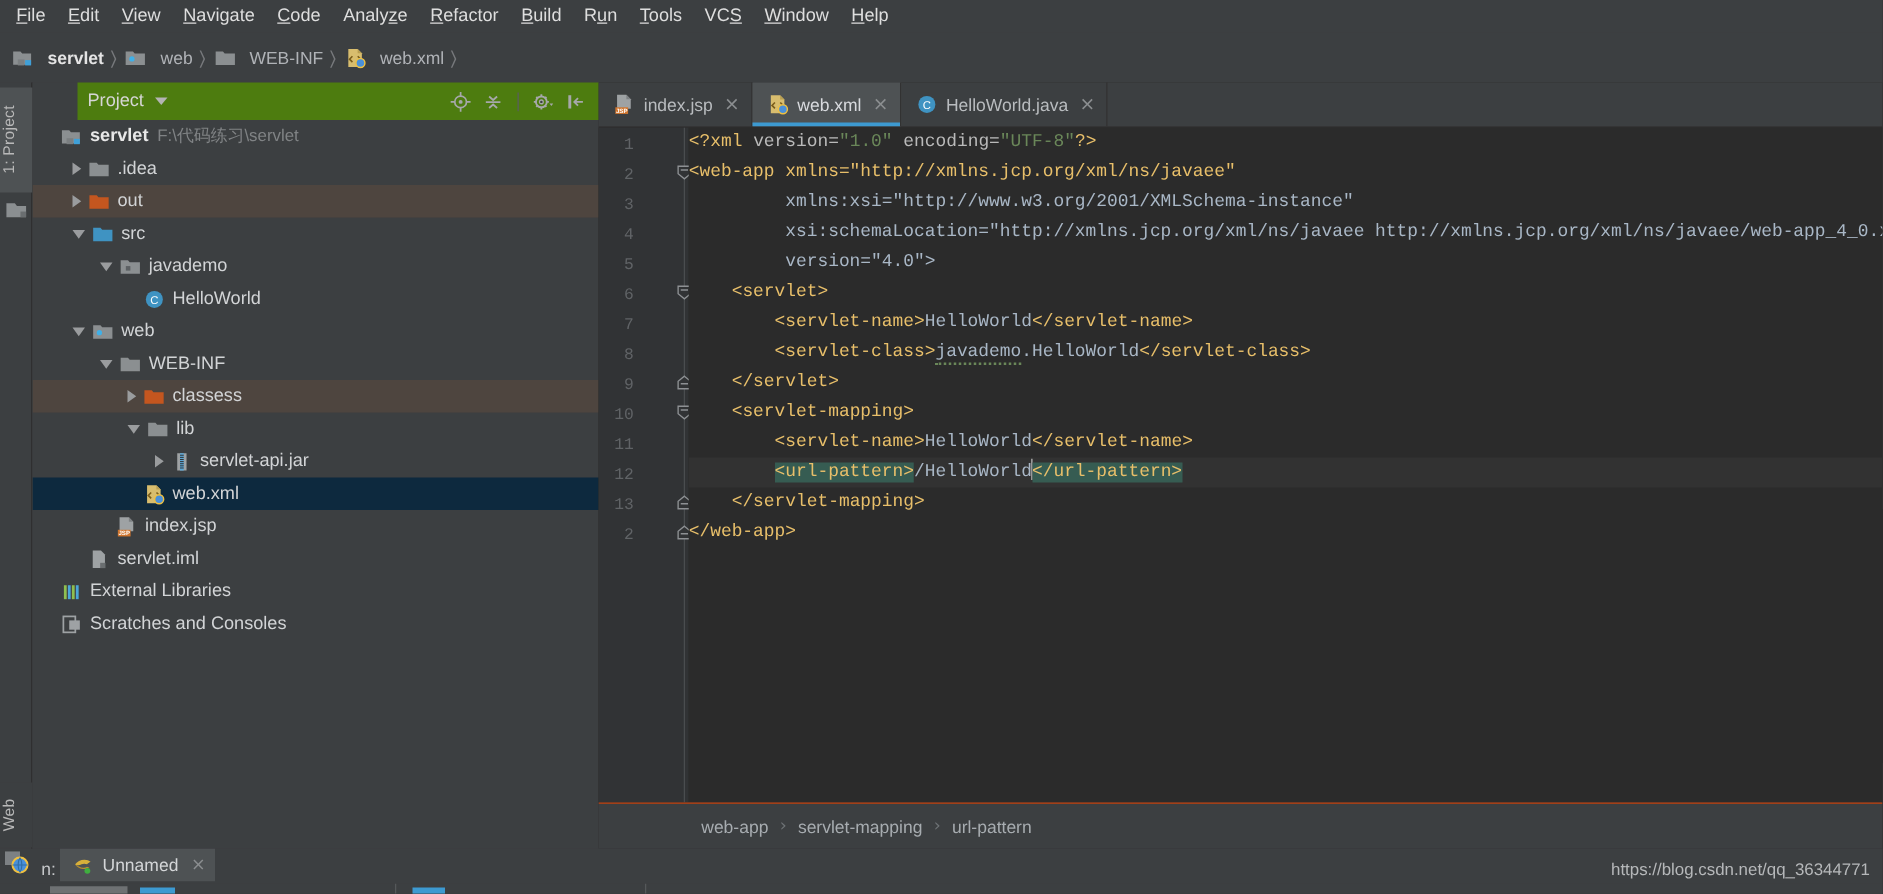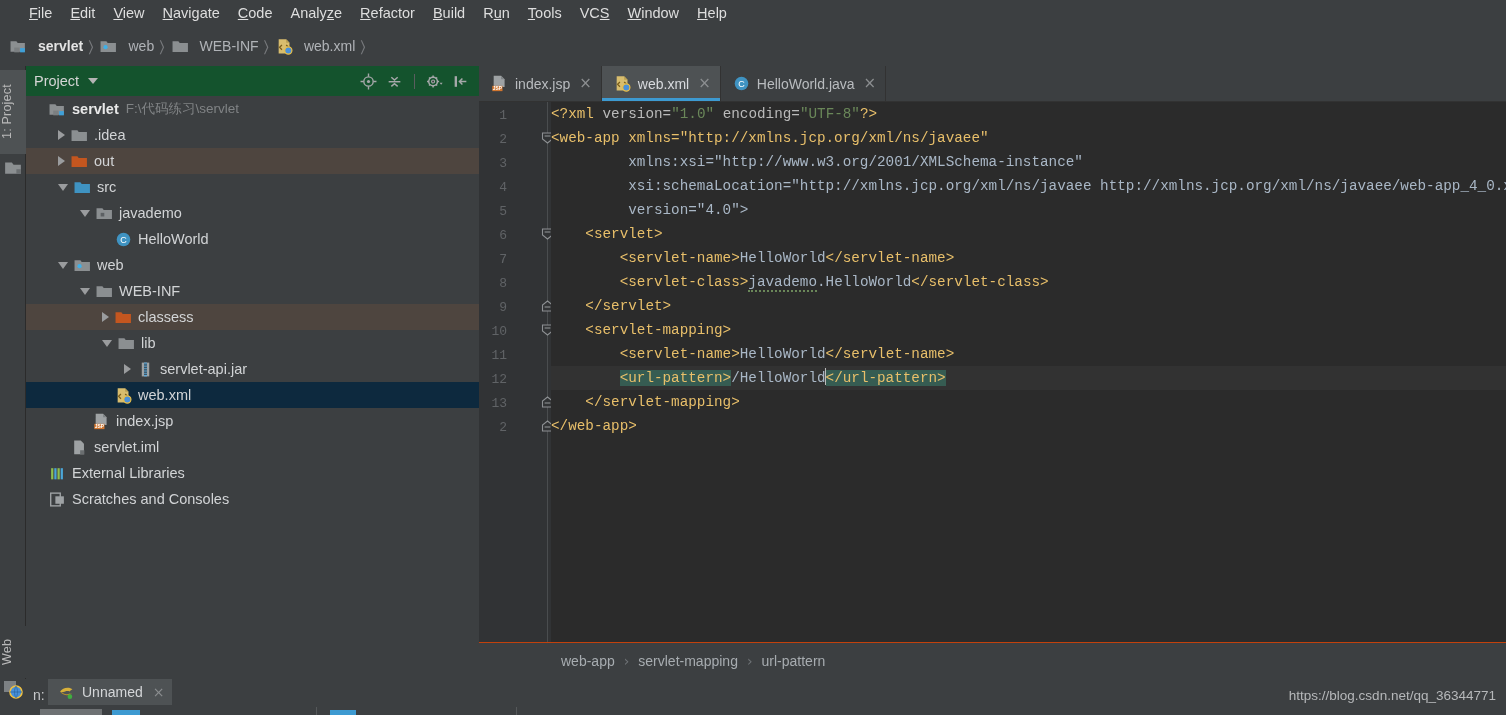--- a/index.html
+++ b/index.html
@@ -9,21 +9,21 @@
     font-family: "Liberation Sans", sans-serif;
     overflow: hidden;
     color: #bbbbbb;
   }
   #app { position: relative; width: 1506px; height: 715px; }
 
   
   .menubar {
     position: absolute; top: 0; left: 0; width: 1506px; height: 26px;
     background: #3c3f41;
-    display: flex; align-items: center; padding-left: 20px;
+    display: flex; align-items: center; padding-left: 4px;
   }
   .menu-item {
     font-size: 14.5px; color: #dedede; padding: 2px 9px;
     white-space: nowrap; cursor: default;
   }
   .menu-item .mn { text-decoration: underline; }
 
   
   .navbar {
     position: absolute; top: 26px; left: 0; width: 1506px; height: 40px;
@@ -52,21 +52,22 @@
   .vtab.web { top: 560px; height: 52px; background: #3c3f41; }
   .strip-icon { position: absolute; left: 4px; width: 18px; height: 18px; }
 
   
   .project-panel {
     position: absolute; top: 66px; left: 26px; width: 453px; height: 613px;
     background: #3c3f41;
   }
   .panel-header {
     height: 30px; display: flex; align-items: center; padding: 0 6px 0 8px;
-    background: #14532d;
+    background: #4d7c0f;
+    margin-left: 36px;
   }
   .panel-title { font-size: 14.5px; color: #d6d6d6; }
   .panel-caret {
     margin-left: 9px; width: 0; height: 0;
     border-left: 5px solid transparent; border-right: 5px solid transparent;
     border-top: 6px solid #b4b4b4;
   }
   .panel-tools { margin-left: auto; display: flex; align-items: center; gap: 9px; padding-right: 4px;}
   .ptool { width: 17px; height: 17px; display: inline-flex; align-items: center; justify-content: center; }
   .tool-div { width: 1px; height: 15px; background: #5a5d5f; margin: 0 2px; }

